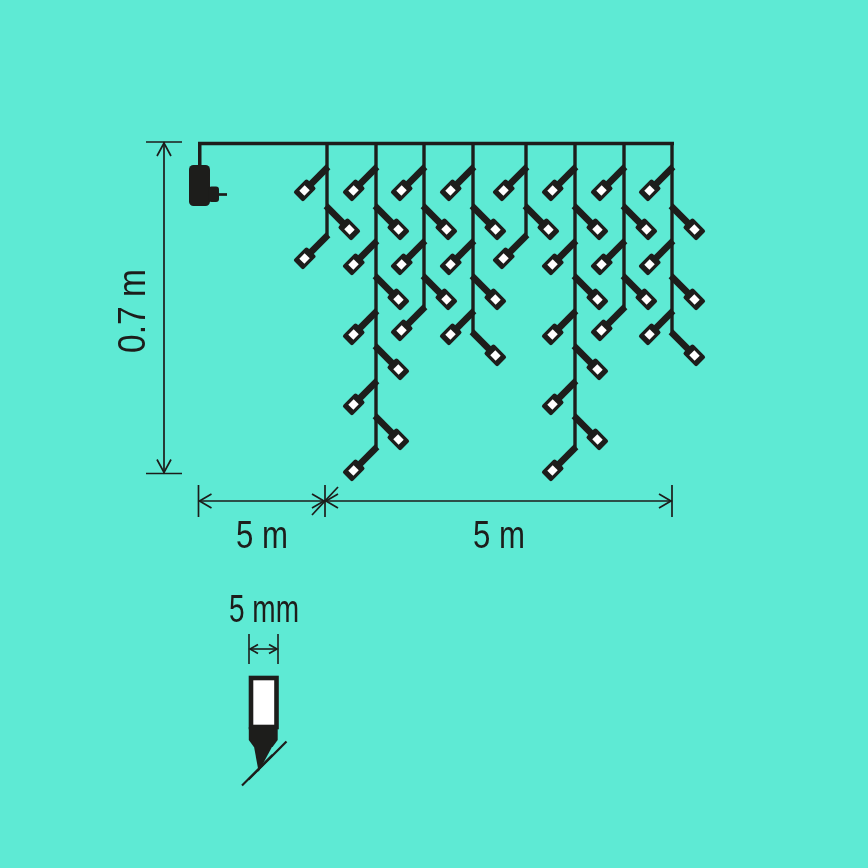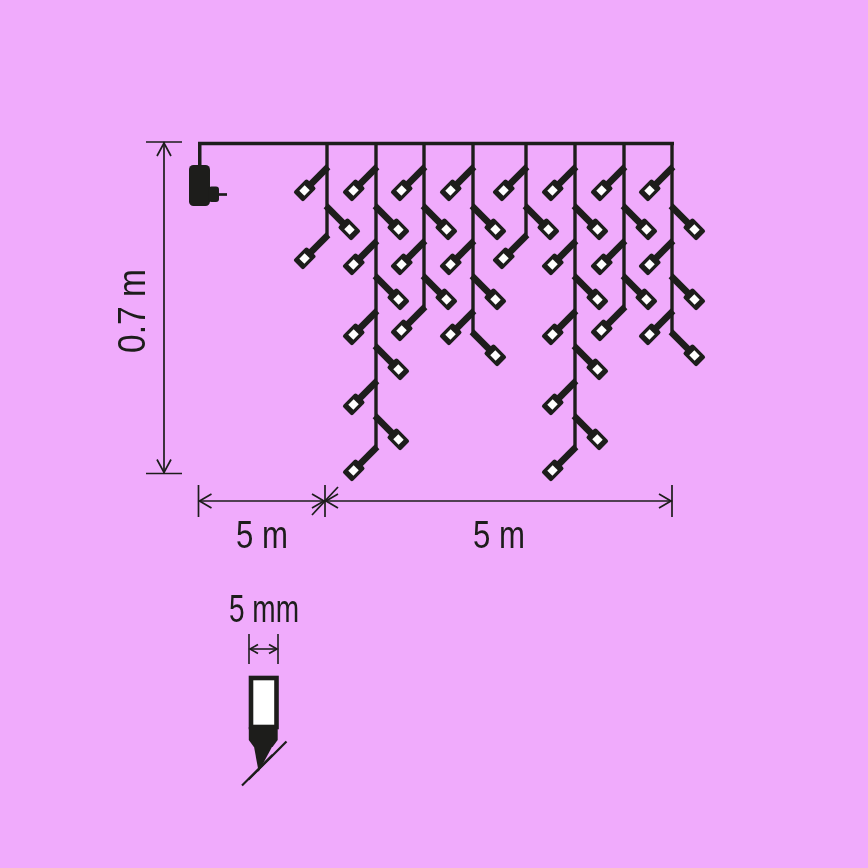--- a/index.html
+++ b/index.html
@@ -4,21 +4,21 @@
 <style>
   html, body {
     margin: 0;
     padding: 0;
     background: #ffffff;
   }
   .canvas {
     position: relative;
     width: 868px;
     height: 868px;
-    background: #f0abfc;
+    background: #5eead4;
     overflow: hidden;
   }
   svg { display: block; }
   .dim-text {
     font-family: "Liberation Sans", sans-serif;
     font-size: 38px;
     fill: #1d1d1b;
   }
 </style>
 </head>

